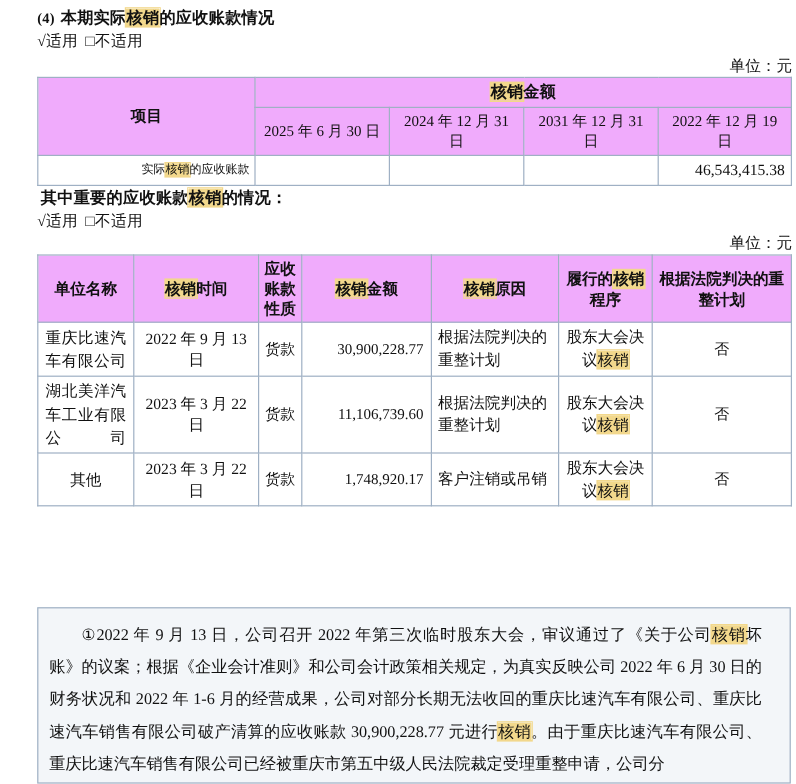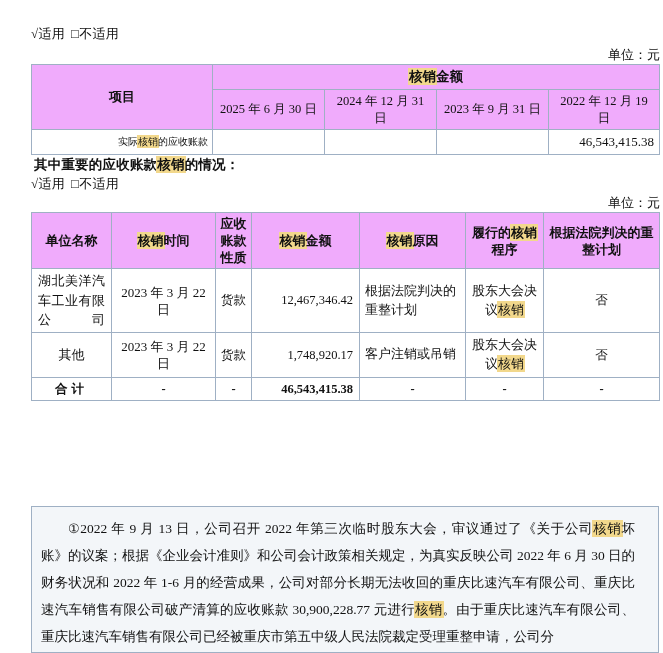--- a/index.html
+++ b/index.html
@@ -134,20 +134,23 @@
   }
   .notebox p { margin: 0; text-indent: 0; }
   .notebox .first { text-indent: 2em; }
   .circ { font-size: 13px; }
 </style>
 </head>
 <body>
 
 <div class="page">
 
+  <div class="heading">
+    <span class="num">(4)</span><span>本期实际<span class="hl">核销</span>的应收账款情况</span>
+  </div>
 
   <div class="applic" style="left:31px; top:25px;">
     <span class="chk">√适用</span><span class="gap"></span><span class="box">□不适用</span>
   </div>
 
   <div class="unit" style="top:46px;">单位：元</div>
 
   <table class="doc" id="table1">
     <colgroup>
       <col style="width:181px">
@@ -157,21 +160,21 @@
       <col style="width:111px">
     </colgroup>
     <thead>
       <tr>
         <th rowspan="2">项目</th>
         <th colspan="4" class="hdr-span"><span class="hl">核销</span>金额</th>
       </tr>
       <tr>
         <th class="datehdr">2025 年 6 月 30 日</th>
         <th class="datehdr">2024 年 12 月 31 日</th>
-        <th class="datehdr">2023 年 9 月 31 日</th>
+        <th class="datehdr">2031 年 12 月 31 日</th>
         <th class="datehdr">2022 年 12 月 19 日</th>
       </tr>
     </thead>
     <tbody>
       <tr>
         <td class="item-cell">实际<span class="hl">核销</span>的应收账款</td>
         <td class="amt"></td>
         <td class="amt"></td>
         <td class="amt"></td>
         <td class="amt">46,543,415.38</td>
@@ -203,46 +206,46 @@
         <th><span class="hl">核销</span>时间</th>
         <th>应收账款性质</th>
         <th><span class="hl">核销</span>金额</th>
         <th><span class="hl">核销</span>原因</th>
         <th>履行的<span class="hl">核销</span>程序</th>
         <th>根据法院判决的重整计划</th>
       </tr>
     </thead>
     <tbody>
       <tr>
+        <td class="name">重庆比速汽车有限公司</td>
+        <td class="dt">2022 年 9 月 13 日</td>
+        <td>货款</td>
+        <td class="amt">30,900,228.77</td>
+        <td class="reason">根据法院判决的重整计划</td>
+        <td class="proc">股东大会决议<span class="hl">核销</span></td>
+        <td>否</td>
+      </tr>
+      <tr>
         <td class="name">湖北美洋汽车工业有限公司</td>
         <td class="dt">2023 年 3 月 22 日</td>
         <td>货款</td>
-        <td class="amt">12,467,346.42</td>
+        <td class="amt">11,106,739.60</td>
         <td class="reason">根据法院判决的重整计划</td>
         <td class="proc">股东大会决议<span class="hl">核销</span></td>
         <td>否</td>
       </tr>
       <tr>
         <td class="name plain">其他</td>
         <td class="dt">2023 年 3 月 22 日</td>
         <td>货款</td>
         <td class="amt">1,748,920.17</td>
         <td class="reason">客户注销或吊销</td>
         <td class="proc">股东大会决议<span class="hl">核销</span></td>
         <td>否</td>
       </tr>
-      <tr class="total">
-        <td class="lbl">合计</td>
-        <td>-</td>
-        <td>-</td>
-        <td class="amt">46,543,415.38</td>
-        <td>-</td>
-        <td>-</td>
-        <td>-</td>
-      </tr>
     </tbody>
   </table>
 
 
   <div class="notebox">
     <p class="first"><span class="circ">①</span>2022 年 9 月 13 日，公司召开 2022 年第三次临时股东大会，审议通过了《关于公司<span class="hl">核销</span>坏账》的议案；根据《企业会计准则》和公司会计政策相关规定，为真实反映公司 2022 年 6 月 30 日的财务状况和 2022 年 1-6 月的经营成果，公司对部分长期无法收回的重庆比速汽车有限公司、重庆比速汽车销售有限公司破产清算的应收账款 30,900,228.77 元进行<span class="hl">核销</span>。由于重庆比速汽车有限公司、重庆比速汽车销售有限公司已经被重庆市第五中级人民法院裁定受理重整申请，公司分</p>
   </div>
 
 </div>
 

